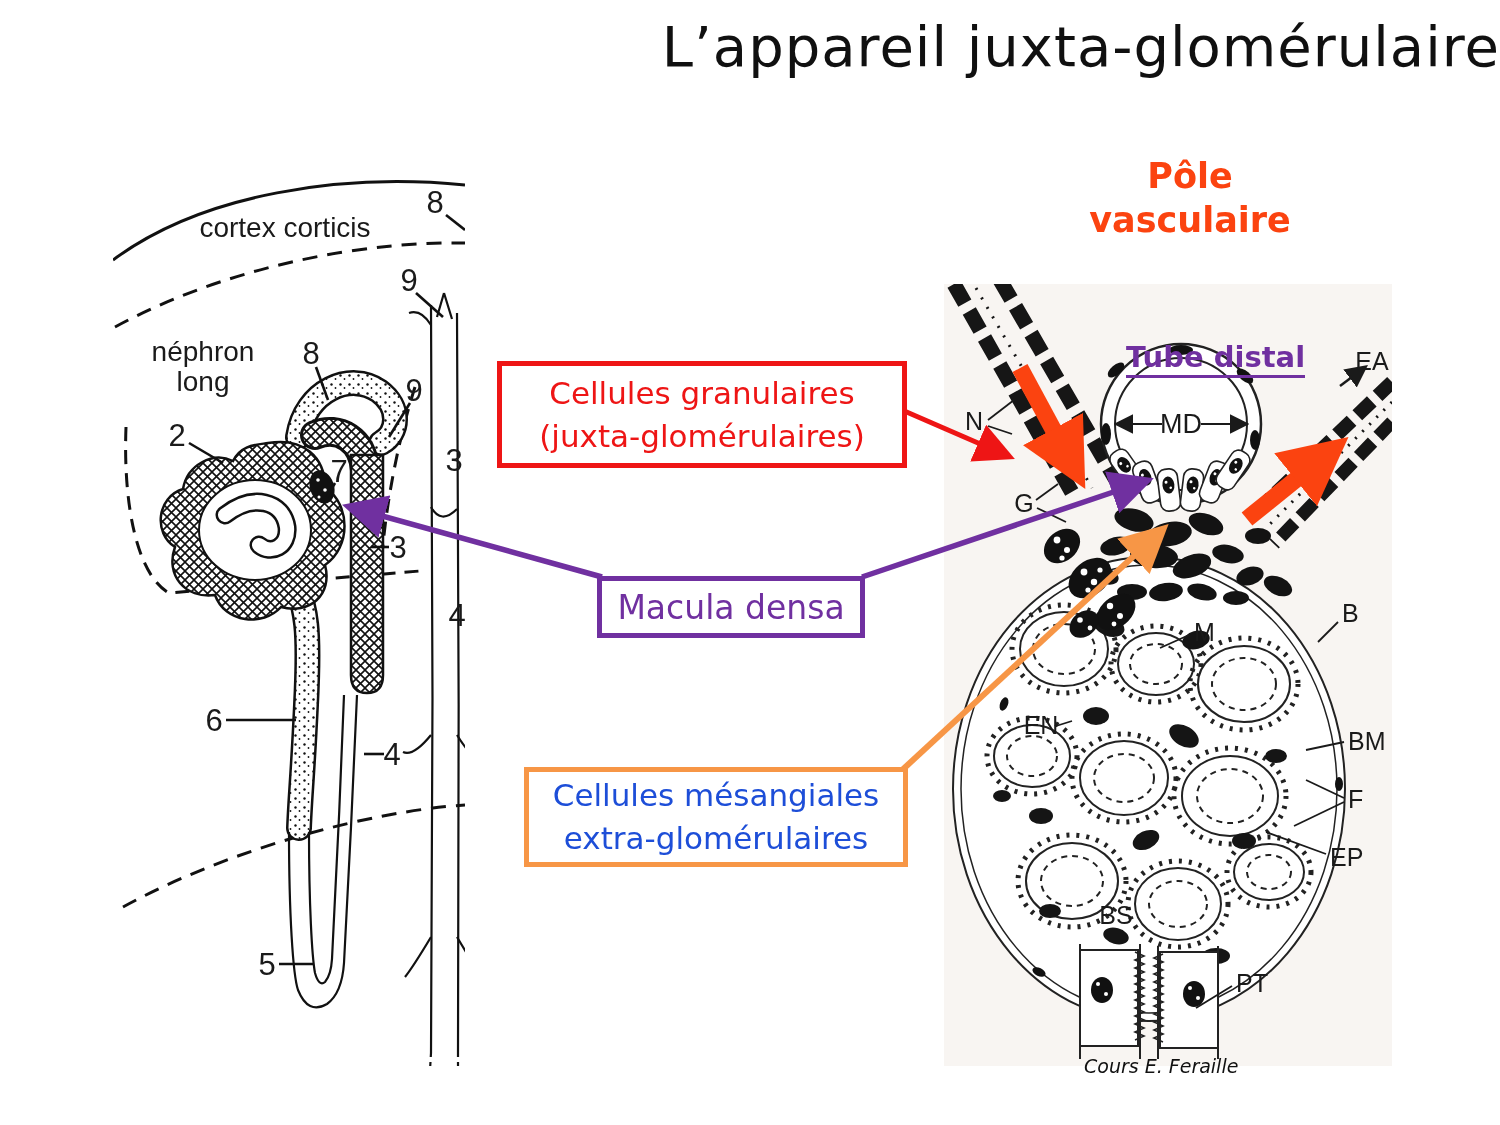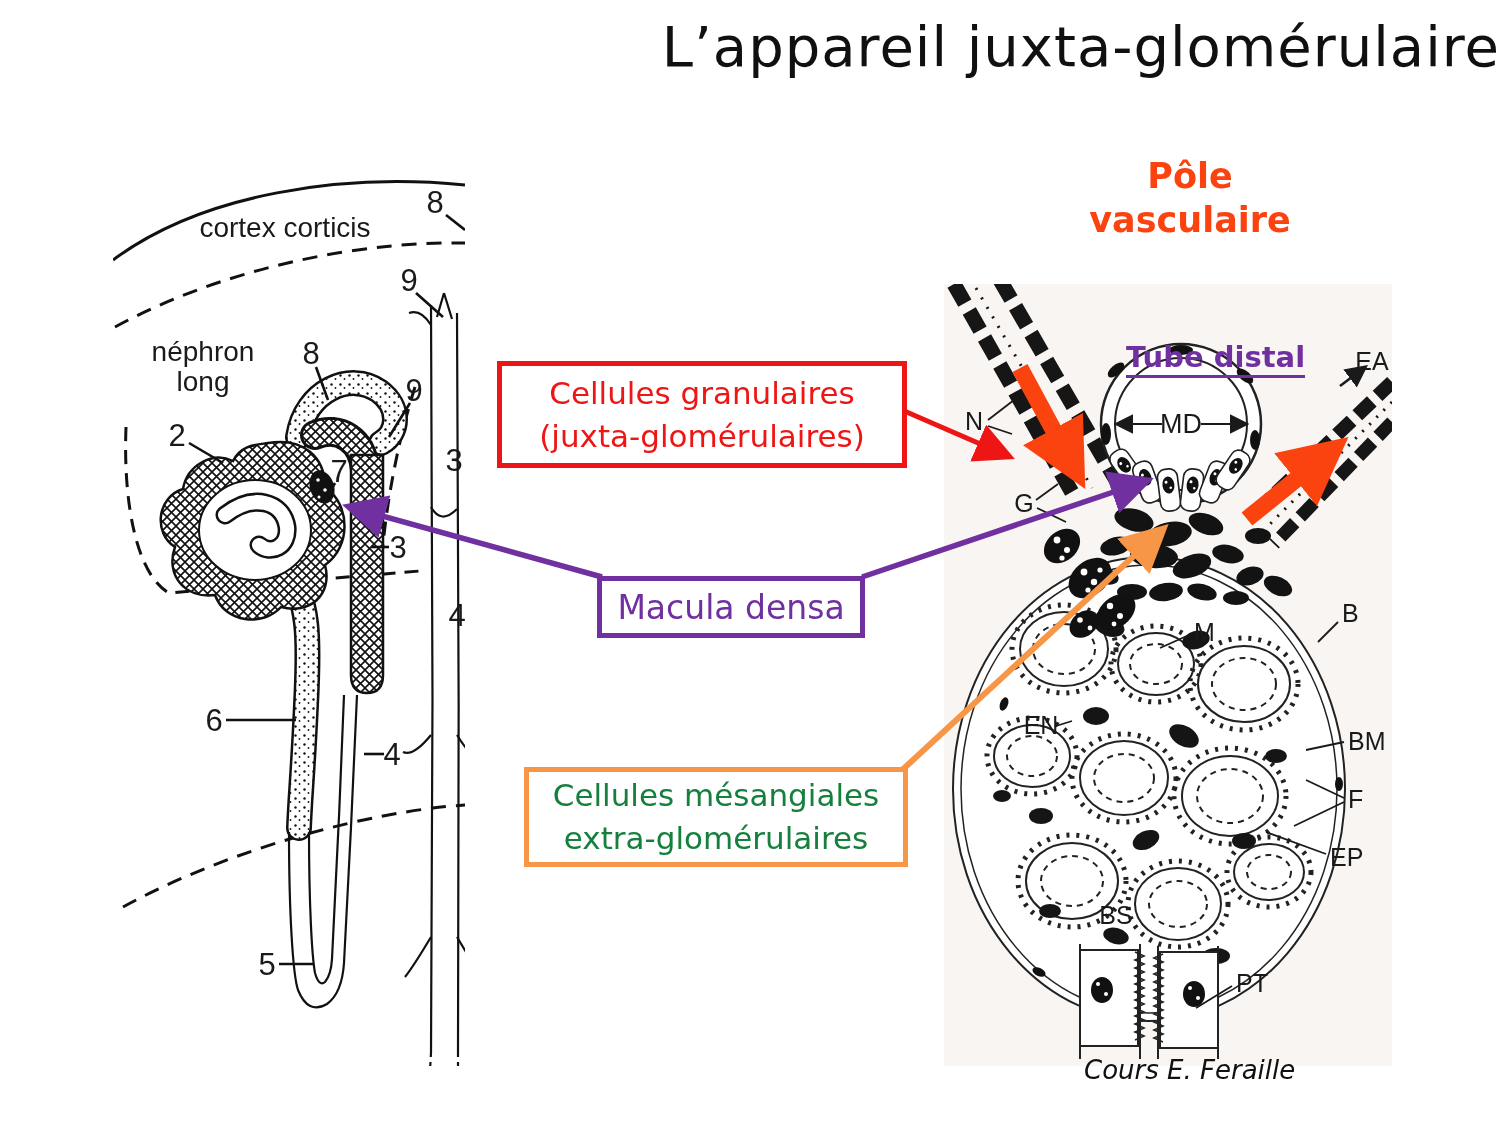--- a/index.html
+++ b/index.html
@@ -13,26 +13,26 @@
   #right-fig{left:944px;top:284px;width:448px;height:782px;background:#f8f5f2;}
   svg{display:block;}
   svg text{font-family:"Liberation Sans","DejaVu Sans",sans-serif;fill:#1a1a1a;}
   .callout{position:absolute;background:#fff;text-align:center;z-index:3;
            display:flex;flex-direction:column;justify-content:center;}
   #box-granular{left:497px;top:361px;width:400px;height:97px;border:5px solid #ee1515;
                 color:#ee1515;font-size:31px;line-height:1.38;}
   #box-macula{left:597px;top:576px;width:258px;height:52px;border:5px solid #7030a0;
               color:#7030a0;font-size:33px;}
   #box-mesangial{left:524px;top:767px;width:374px;height:90px;border:5px solid #f79646;
-                 color:#15803d;font-size:31px;line-height:1.38;}
+                 color:#1d4ed8;font-size:31px;line-height:1.38;}
   #pole-vasculaire{left:1080px;top:155px;width:220px;text-align:center;color:#fb4310;
                    font-size:35px;font-weight:bold;line-height:1.25;z-index:3;}
   #tube-distal{left:1126px;top:306px;color:#7030a0;font-size:29px;font-weight:bold;
                border-bottom:3px solid #7030a0;padding-bottom:1px;z-index:3;margin-top:34px;}
-  #credit{left:1084px;top:1055px;font-size:26px;font-style:italic;color:#111;z-index:3;}
+  #credit{left:1084px;top:1055px;font-size:19px;font-style:italic;color:#111;z-index:3;}
   #overlay{left:0;top:0;z-index:2;pointer-events:none;}
 </style>
 </head>
 <body>
 
 <div id="slide">
 
   <div id="title" class="abs">L’appareil juxta-glomérulaire</div>
 
   <div id="left-fig" class="abs figure">

